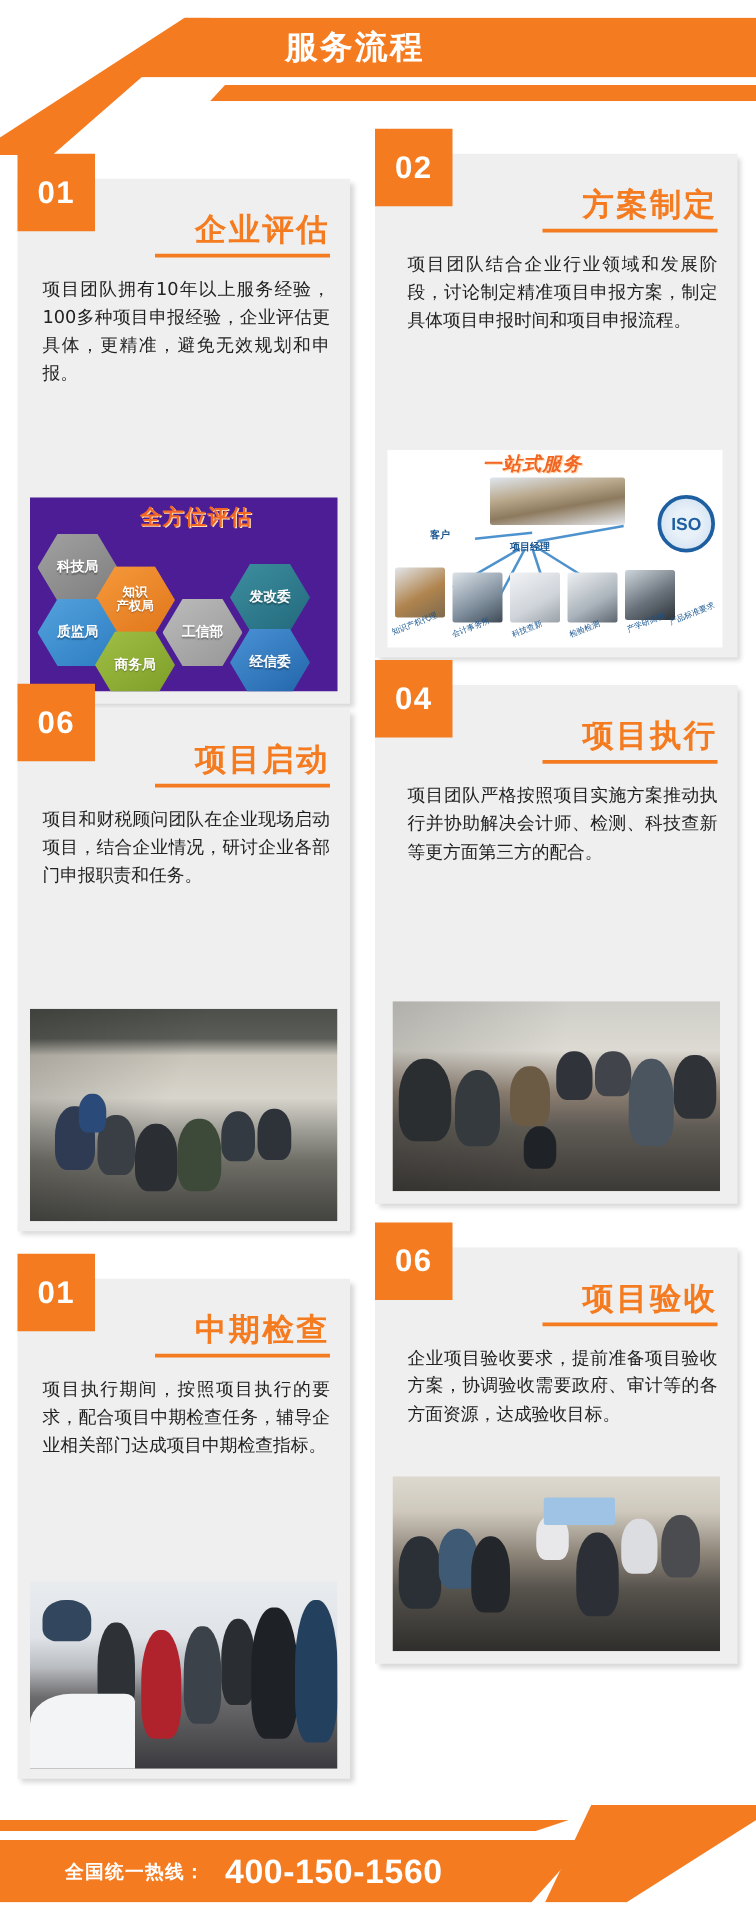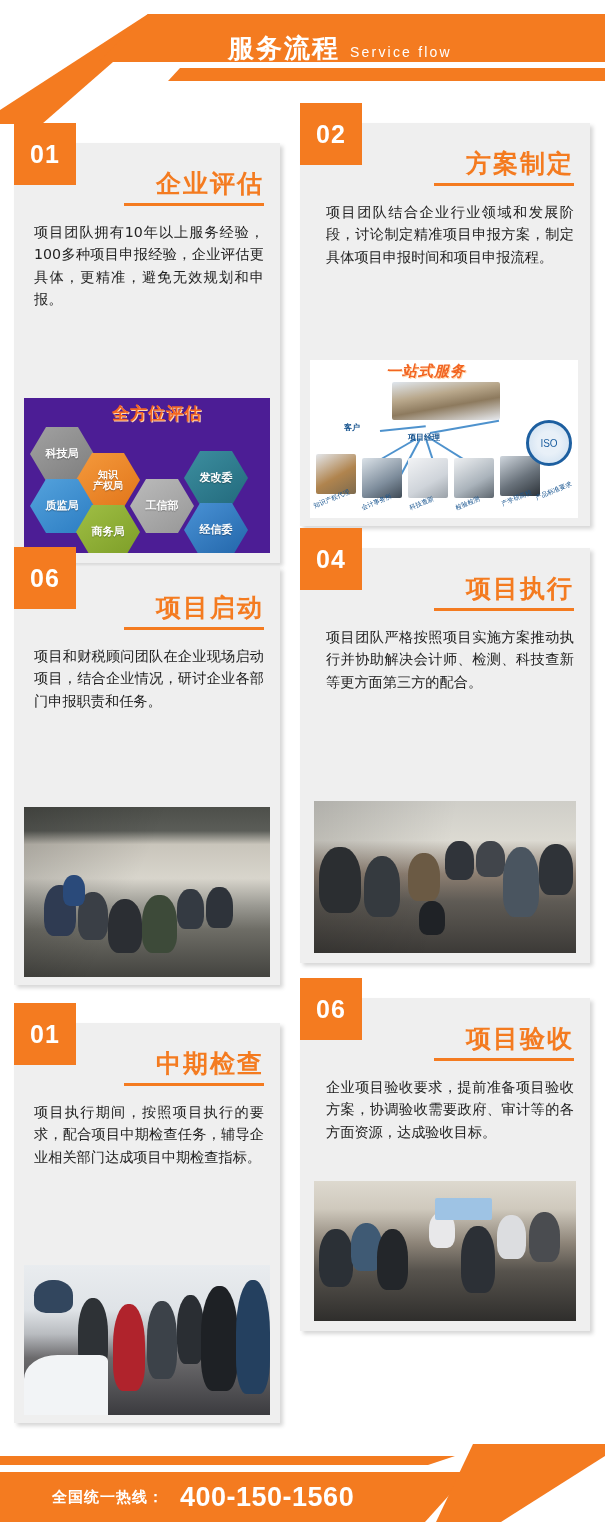--- a/index.html
+++ b/index.html
@@ -22,21 +22,21 @@
     background:#F47B20;
     clip-path: polygon(180px 0, 605px 0, 605px 13px, 168px 13px);
   }
   .hdr-wedge {
     position:absolute; left:0; top:14px; width:210px; height:110px;
     background:#F47B20;
     clip-path: polygon(148px 0, 168px 0, 42px 110px, 0 110px, 0 96px);
   }
   .hdr-title-wrap {
     position:absolute; left:228px; top:20px; height:42px;
-    display:flex; align-items:baseline; gap:10px; z-index:5;
+    display:flex; align-items:baseline; gap:10px; z-index:5;flex-direction:column;
   }
   .hdr-title-cn {
     font-size:26px; font-weight:bold; color:#ffffff; letter-spacing:2px;
     font-family:"DejaVu Sans","Liberation Sans",sans-serif;
   }
   .hdr-title-en {
     font-size:14px; color:#ffffff; letter-spacing:2.2px;
     font-family:"Liberation Sans",sans-serif;
     margin-top:24px;
   }
@@ -112,25 +112,25 @@
     position:absolute; font-size:8px; color:#17548f; font-weight:bold;
     font-family:"DejaVu Sans","Liberation Sans",sans-serif; white-space:nowrap;
   }
   .oss-thumb { position:absolute; width:40px; height:40px; border-radius:2px; }
   .oss-label {
     position:absolute; font-size:6.4px; color:#17548f; white-space:nowrap;
     transform:rotate(-22deg); transform-origin:left center;
     font-family:"DejaVu Sans","Liberation Sans",sans-serif;
   }
   .oss-seal {
-    position:absolute; right:6px; top:60px; width:46px; height:46px;
+    position:absolute; right:6px; top:36px; width:46px; height:46px;
     border-radius:50%; border:3px solid #1d5fa0;
     background:radial-gradient(circle,#e8f0f8 40%,#c8dcef 100%);
     display:flex; align-items:center; justify-content:center;
-    color:#1d5fa0; font-size:10px; font-weight:normal;
+    color:#1d5fa0; font-size:14px; font-weight:bold;
     font-family:"Liberation Sans",sans-serif;
   }
   .oss-arrow { position:absolute; background:#2f7fc4; height:2px; transform-origin:left center; opacity:.85; }
 
   
   .photo { position:absolute; overflow:hidden; }
   .ph-c3 { left:10px; bottom:8px; width:246px; height:170px; }
   .ph-c4 { left:14px; bottom:10px; width:262px; height:152px; }
   .ph-c5 { left:10px; bottom:8px; width:246px; height:150px; }
   .ph-c6 { left:14px; bottom:10px; width:262px; height:140px; }

